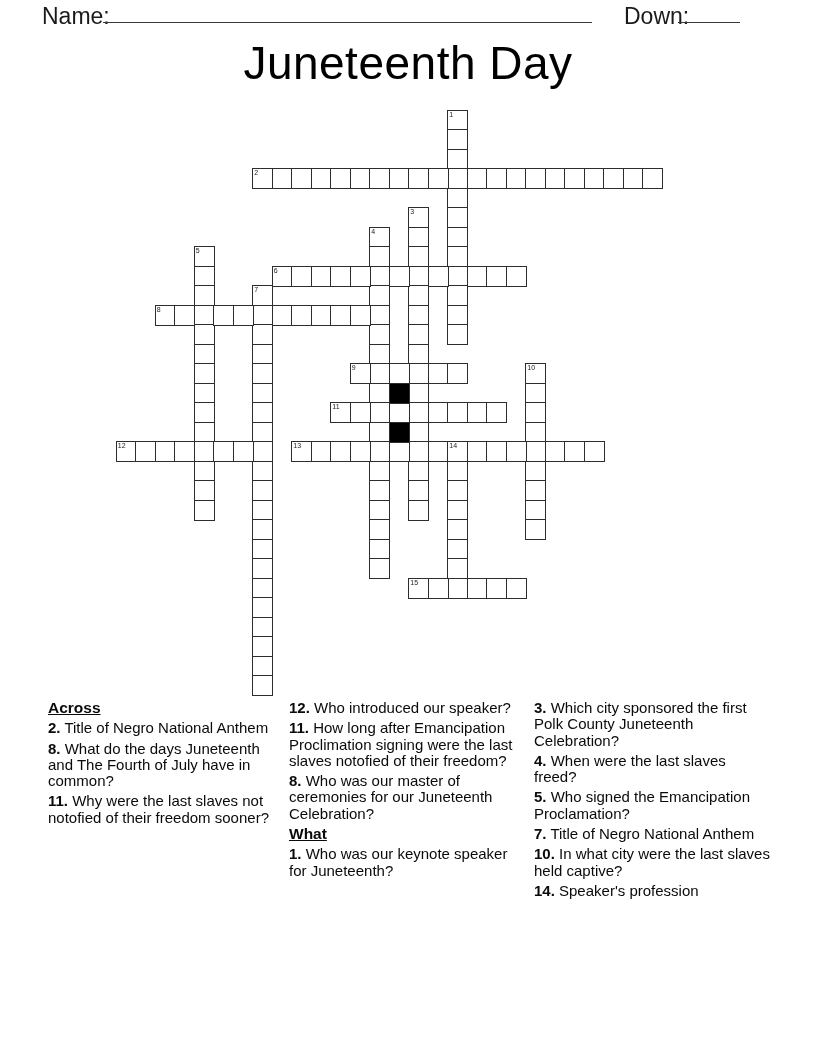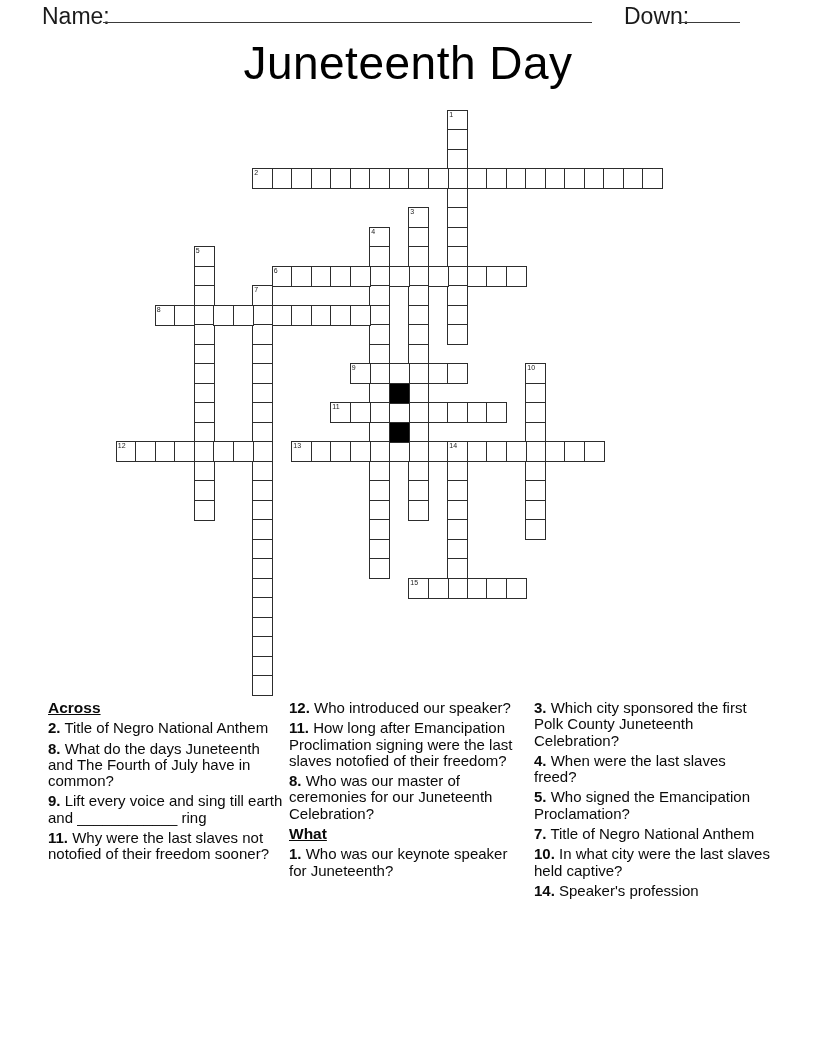--- a/index.html
+++ b/index.html
@@ -240,21 +240,20 @@
       <div class="cell" style="left: 390px; top: 468px;"></div>
       <div class="cell black" style="left: 273px; top: 273px;"></div>
       <div class="cell black" style="left: 273px; top: 312px;"></div>
     </div>
 
   <div class="clues">
     <div class="clue-col c1">
         <div class="clue-head">Across</div>
         <p class="clue"><b>2.</b> Title of Negro National Anthem</p>
         <p class="clue"><b>8.</b> What do the days Juneteenth and The Fourth of July have in common?</p>
-        <p class="clue"><b>9.</b> Lift every voice and sing till earth and ____________ ring</p>
         <p class="clue"><b>11.</b> Why were the last slaves not notofied of their freedom sooner?</p>
       </div>
     <div class="clue-col c2">
         <p class="clue"><b>12.</b> Who introduced our speaker?</p>
         <p class="clue"><b>11.</b> How long after Emancipation Proclimation signing were the last slaves notofied of their freedom?</p>
         <p class="clue"><b>8.</b> Who was our master of ceremonies for our Juneteenth Celebration?</p>
         <div class="clue-head">What</div>
         <p class="clue"><b>1.</b> Who was our keynote speaker for Juneteenth?</p>
       </div>
     <div class="clue-col c3">

